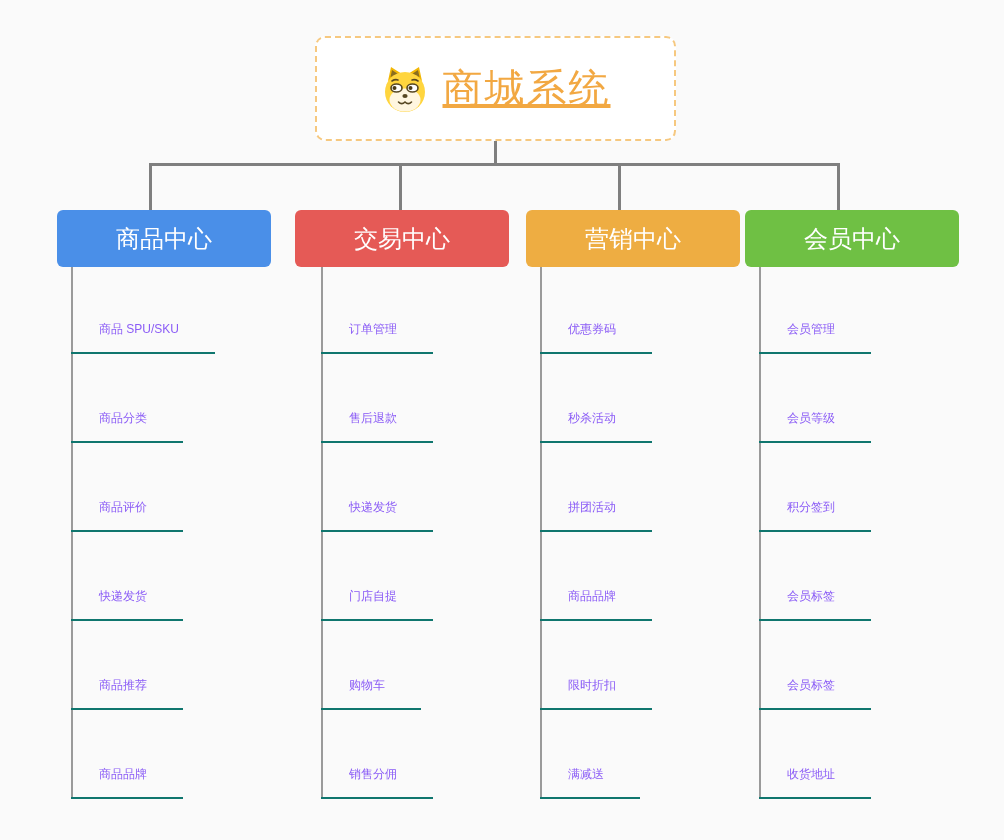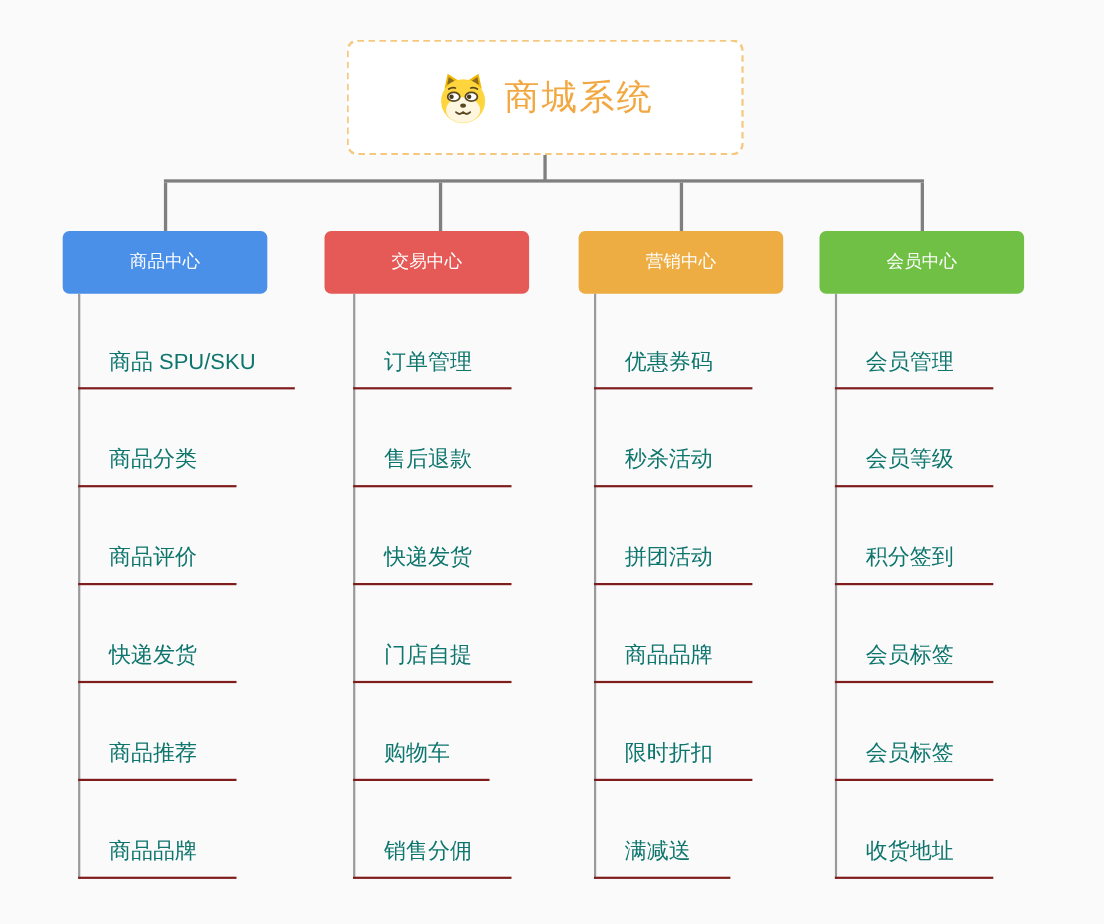--- a/index.html
+++ b/index.html
@@ -10,47 +10,47 @@
     background:#fafafa; overflow:hidden;
   }
 
   
   .root-node {
     position:absolute; left:315px; top:36px; width:361px; height:105px;
     background:#ffffff; border:2px dashed #f6c87f; border-radius:10px;
     display:flex; align-items:center; justify-content:center; gap:14px;
     cursor:pointer;
   }
-  .root-title { font-size:32px; color:#f2a842; letter-spacing:2px; white-space:nowrap; }
+  .root-title { font-size:40px; color:#f2a842; letter-spacing:2px; white-space:nowrap;text-decoration:underline; }
   .doge { width:48px; height:48px; flex:0 0 auto; }
 
   
   .conn { position:absolute; background:#7f7f7f; }
   .conn-stem  { left:494px; top:140px; width:3px; height:24px; }
   .conn-h     { left:149px; top:163px; width:691px; height:3px; }
   .conn-drop  { top:166px; width:3px; height:44px; }
   .drop-0 { left:149px; } .drop-1 { left:399px; } .drop-2 { left:618px; } .drop-3 { left:837px; }
 
   
   .branch {
-    position:absolute; top:210px; width:186px; height:57px;
-    border-radius:6px; color:#ffffff; font-size:16px;
+    position:absolute; top:210px; width:214px; height:57px;
+    border-radius:6px; color:#ffffff; font-size:24px;
     display:flex; align-items:center; justify-content:center;
     white-space:nowrap; cursor:pointer;
   }
   .bx-0 { left:57px; } .bx-1 { left:295px; } .bx-2 { left:526px; } .bx-3 { left:745px; }
 
   
   .vline { position:absolute; top:267px; height:532px; width:2px; background:#9a9a9a; }
   .vl-0 { left:71px; } .vl-1 { left:321px; } .vl-2 { left:540px; } .vl-3 { left:759px; }
 
   
   .leaf {
-    position:absolute; font-size:20px; line-height:26px; color:#0f766e;
-    padding:0 36px 10px 28px; border-bottom:2px solid #7f1d1d;
+    position:absolute; font-size:12px; line-height:26px; color:#8b5cf6;
+    padding:0 36px 10px 28px; border-bottom:2px solid #0f766e;
     white-space:nowrap; cursor:pointer;
   }
   .c-0 { left:71px; } .c-1 { left:321px; } .c-2 { left:540px; } .c-3 { left:759px; }
   .r-0 { top:316px; } .r-1 { top:405px; } .r-2 { top:494px; }
   .r-3 { top:583px; } .r-4 { top:672px; } .r-5 { top:761px; }
 </style>
 </head>
 <body>
 
 <div class="canvas">

